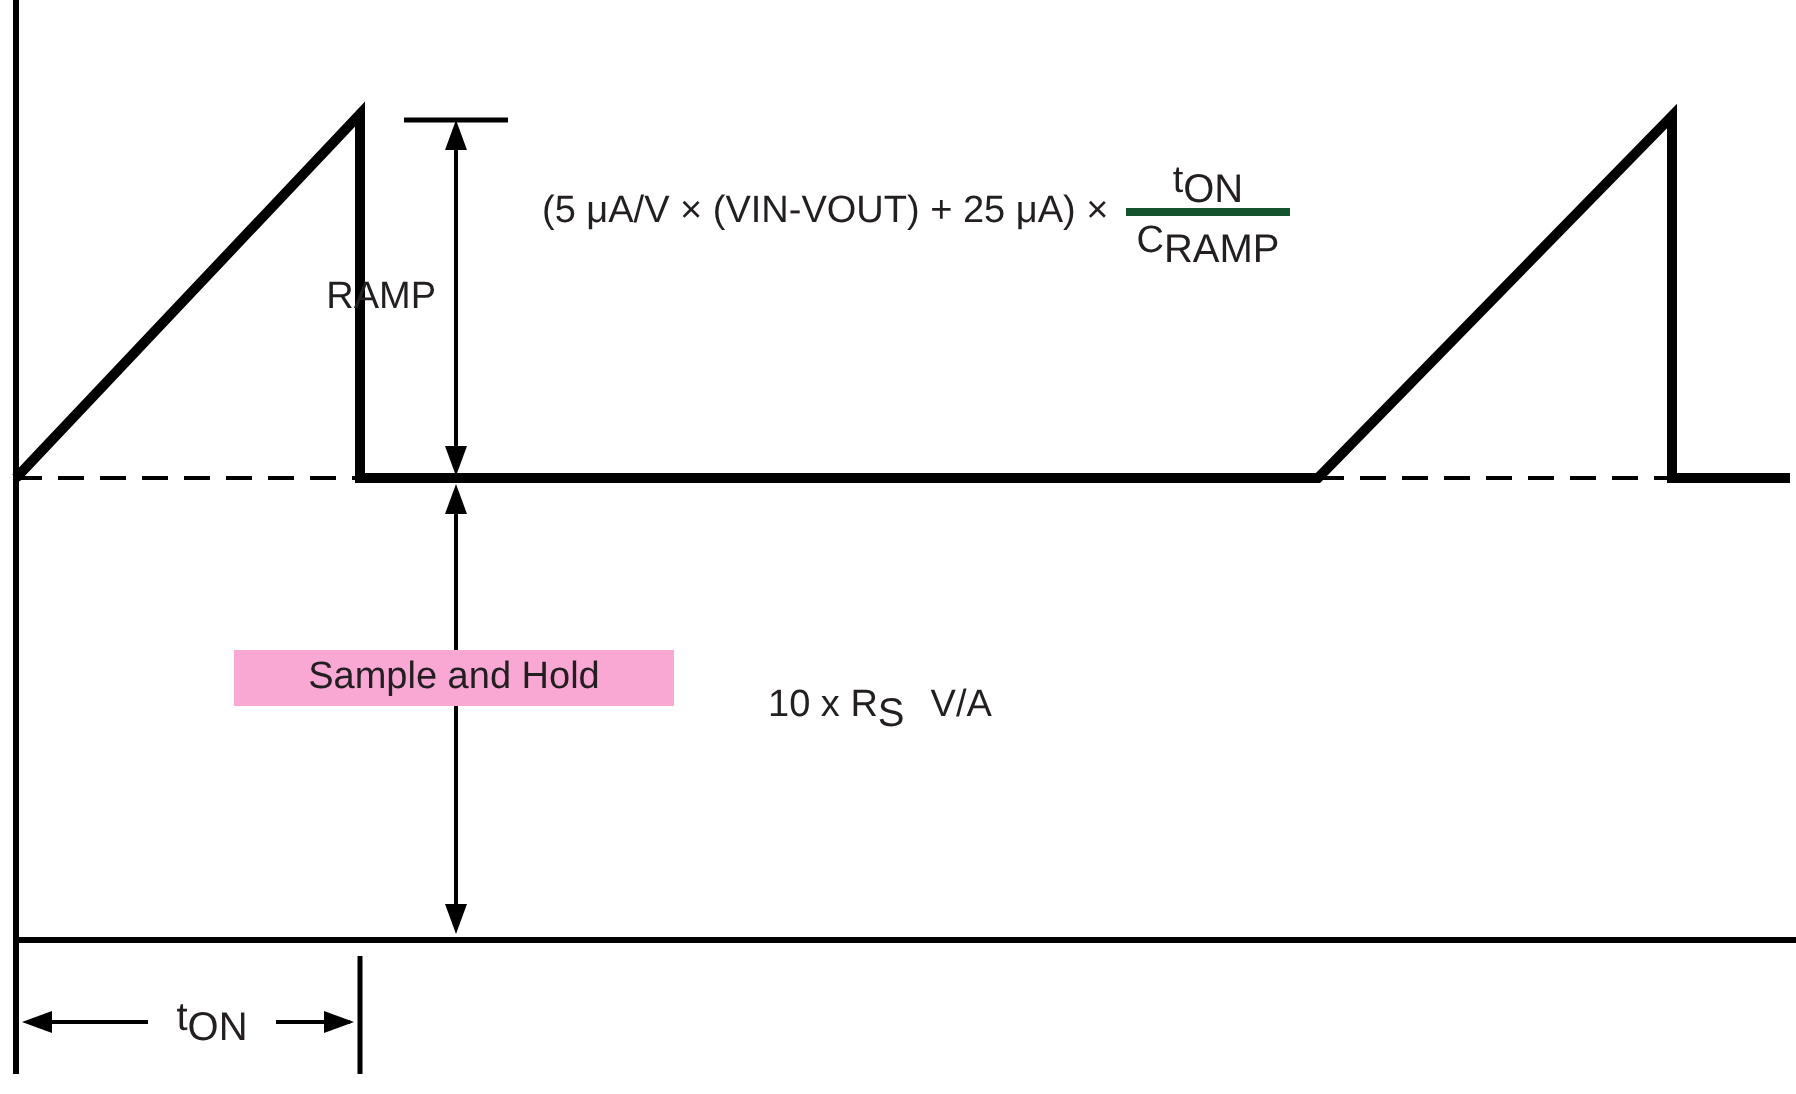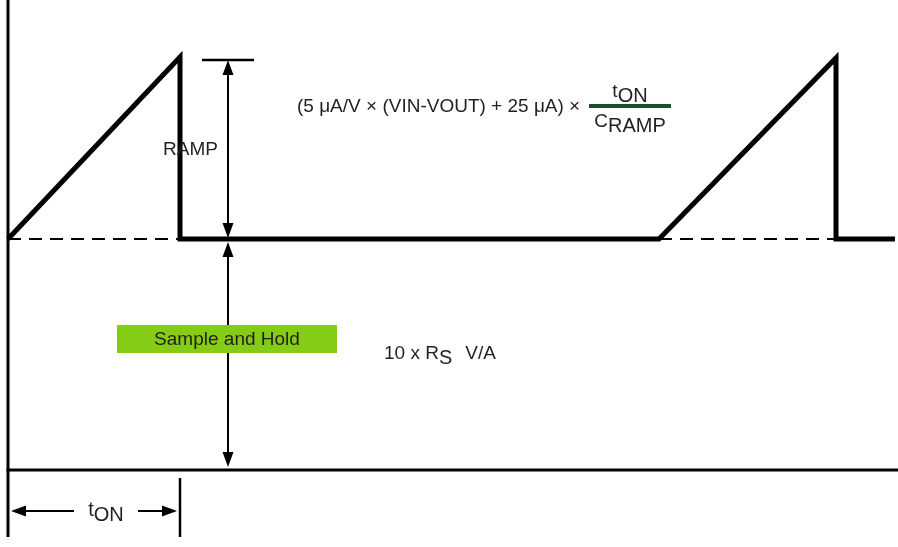--- a/index.html
+++ b/index.html
@@ -47,21 +47,20 @@
     left: 271px;
     top: 78px;
     height: 56px;
     display: flex;
     align-items: center;
     font-size: 19px;
     white-space: nowrap;
   }
   .formula-prefix {
     margin-right: 9px;
-    margin-left: 26px;
   }
   .fraction {
     display: inline-flex;
     flex-direction: column;
     align-items: center;
     line-height: 1.15;
   }
   .fraction .num {
     padding: 0 5px 2px 5px;
   }
@@ -70,21 +69,21 @@
     padding: 2px 5px 0 5px;
   }
   .dc-label {
     position: absolute;
     left: 117px;
     top: 325px;
     width: 220px;
     text-align: center;
     font-size: 19px;
     line-height: 24px;
-    background: #84cc16;
+    background: #f9a8d4;
     padding: 2px 0;
   }
   .dc-formula {
     position: absolute;
     left: 384px;
     top: 342px;
     font-size: 19px;
     white-space: nowrap;
   }
   .dc-formula .suffix {

